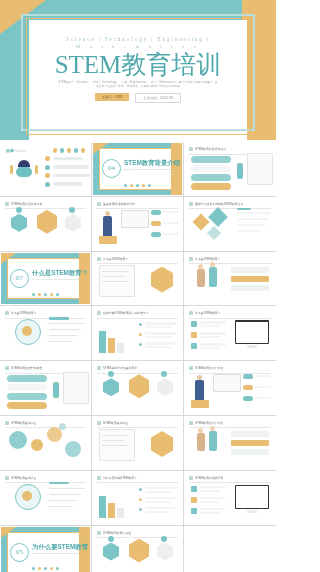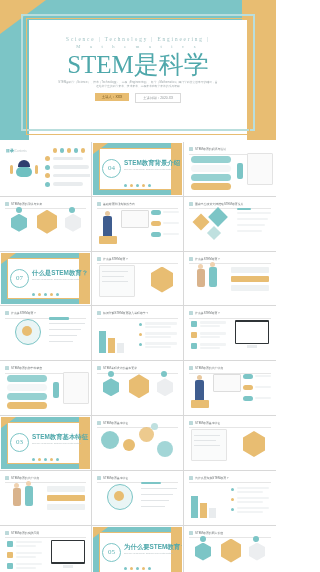--- a/index.html
+++ b/index.html
@@ -120,21 +120,21 @@
 
   <div class="cover">
     <div class="corner-tan"></div>
     <div class="tan-right"></div>
     <div class="sheet"></div>
     <div class="frame-outer"></div>
     <div class="frame-mid"></div>
     <div class="cover-inner">
       <div class="eyebrow">Science | Technology | Engineering |</div>
       <div class="eyebrow2">M a t h e m a t i c s</div>
-      <div class="cover-title">STEM是科学</div>
+      <div class="cover-title">STEM教育培训</div>
       <div class="cover-desc">STEM是科学（Science）、技术（Technology）、工程（Engineering）、数学（Mathematics）四门学科英文首字母的缩写，旨在培养学生的科学素养、技术素养、工程素养和数学素养的系列课程</div>
       <div class="badges">
         <div class="badge solid">主讲人：XXX</div>
         <div class="badge ghost">主讲日期：2020.XX</div>
       </div>
     </div>
   </div>
 
   <div class="grid" id="grid">
       <div class="cell">
@@ -406,39 +406,20 @@
           <div class="pill" style="left:58px;top:12px;width:10px;height:5px;background:#7cc5c6;"></div>
           <div class="chip" style="left:70px;top:13px;width:16px;height:2px;"></div>
           <div class="pill" style="left:58px;top:23px;width:10px;height:5px;background:#e8bd72;"></div>
           <div class="chip" style="left:70px;top:24px;width:16px;height:2px;"></div>
           <div class="pill" style="left:58px;top:34px;width:10px;height:5px;background:#7cc5c6;"></div>
           <div class="chip" style="left:70px;top:35px;width:16px;height:2px;"></div>
         </div>
       </div>
       <div class="cell">
         <div class="slide">
-          <div class="sd">
-            <div class="tan"></div>
-            <div class="tri"></div>
-            <div class="card"></div>
-            <div class="num">03</div>
-            <div class="t">STEM教育基本特征</div>
-            <div class="sub">Science Technology Engineering Mathematics</div>
-            <div class="dots">
-              <i style="background:#7cc5c6"></i>
-              <i style="background:#e8bd72"></i>
-              <i style="background:#7cc5c6"></i>
-              <i style="background:#e8bd72"></i>
-              <i style="background:#7cc5c6"></i>
-            </div>
-          </div>
-        </div>
-      </div>
-      <div class="cell">
-        <div class="slide">
           <div class="hdr">
             <span class="bk"></span>
             <span class="ht">STEM教育基本特征</span>
             <span class="rule"></span>
           </div>
           <div class="dot" style="left:8px;top:14px;width:18px;height:18px;background:#7cc5c6;opacity:.85;"></div>
           <div class="dot" style="left:30px;top:22px;width:12px;height:12px;background:#e8bd72;"></div>
           <div class="dot" style="left:46px;top:10px;width:15px;height:15px;background:#e8bd72;opacity:.8;"></div>
           <div class="dot" style="left:64px;top:24px;width:16px;height:16px;background:#7cc5c6;opacity:.7;"></div>
           <div class="dot" style="left:58px;top:6px;width:7px;height:7px;background:#bfe0df;"></div>

